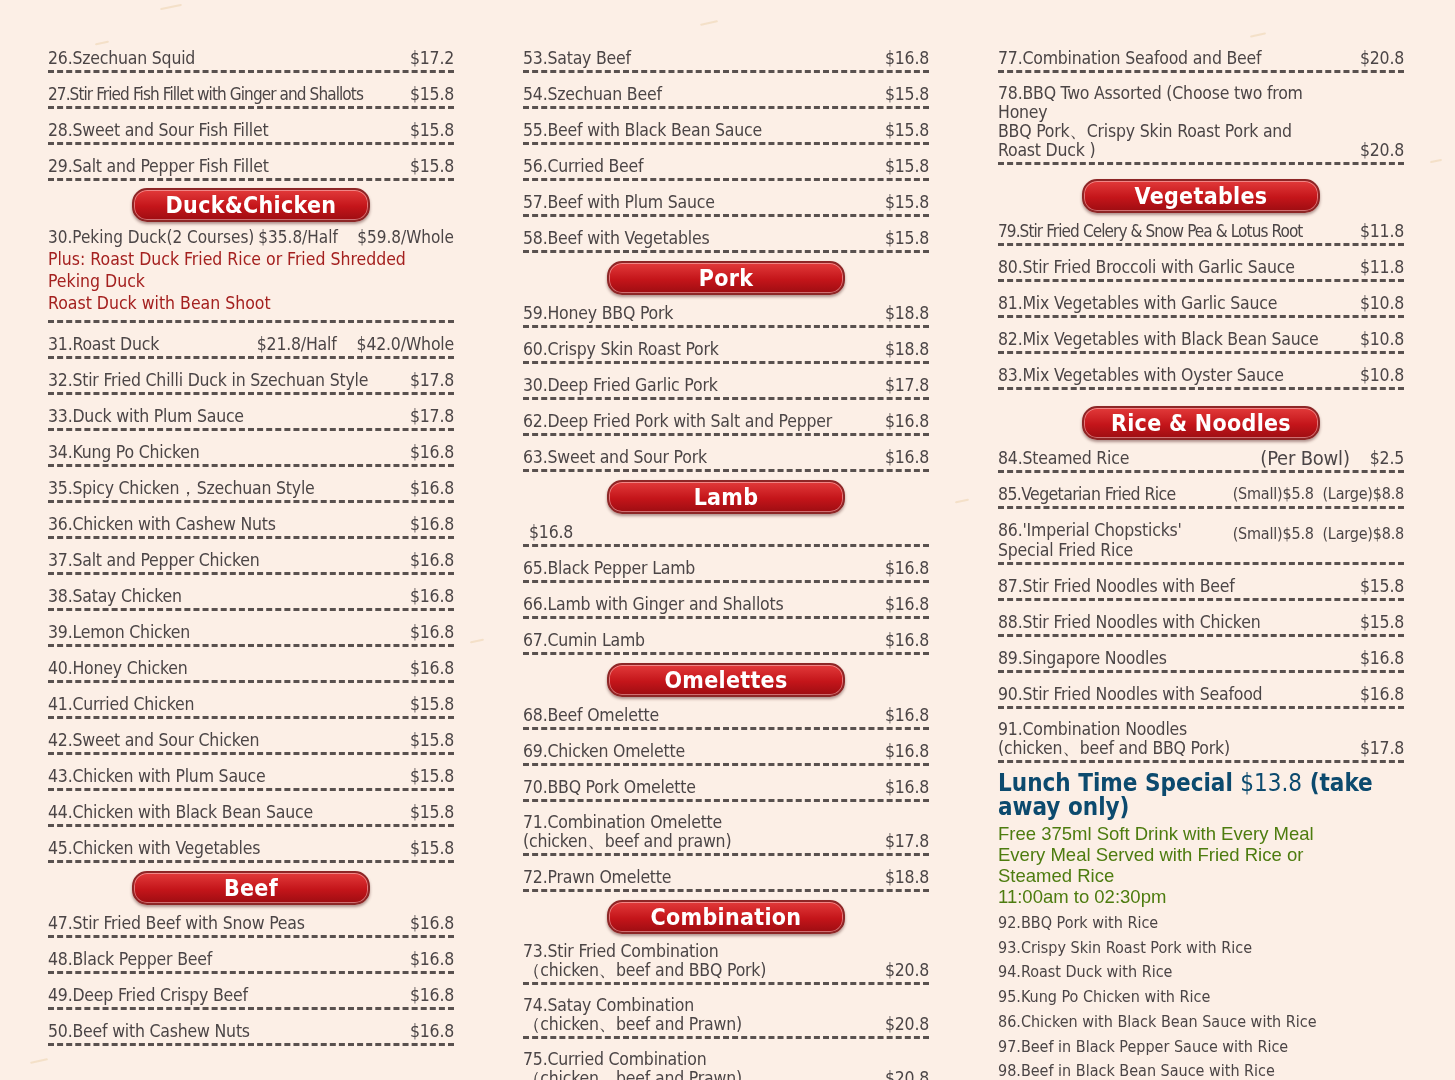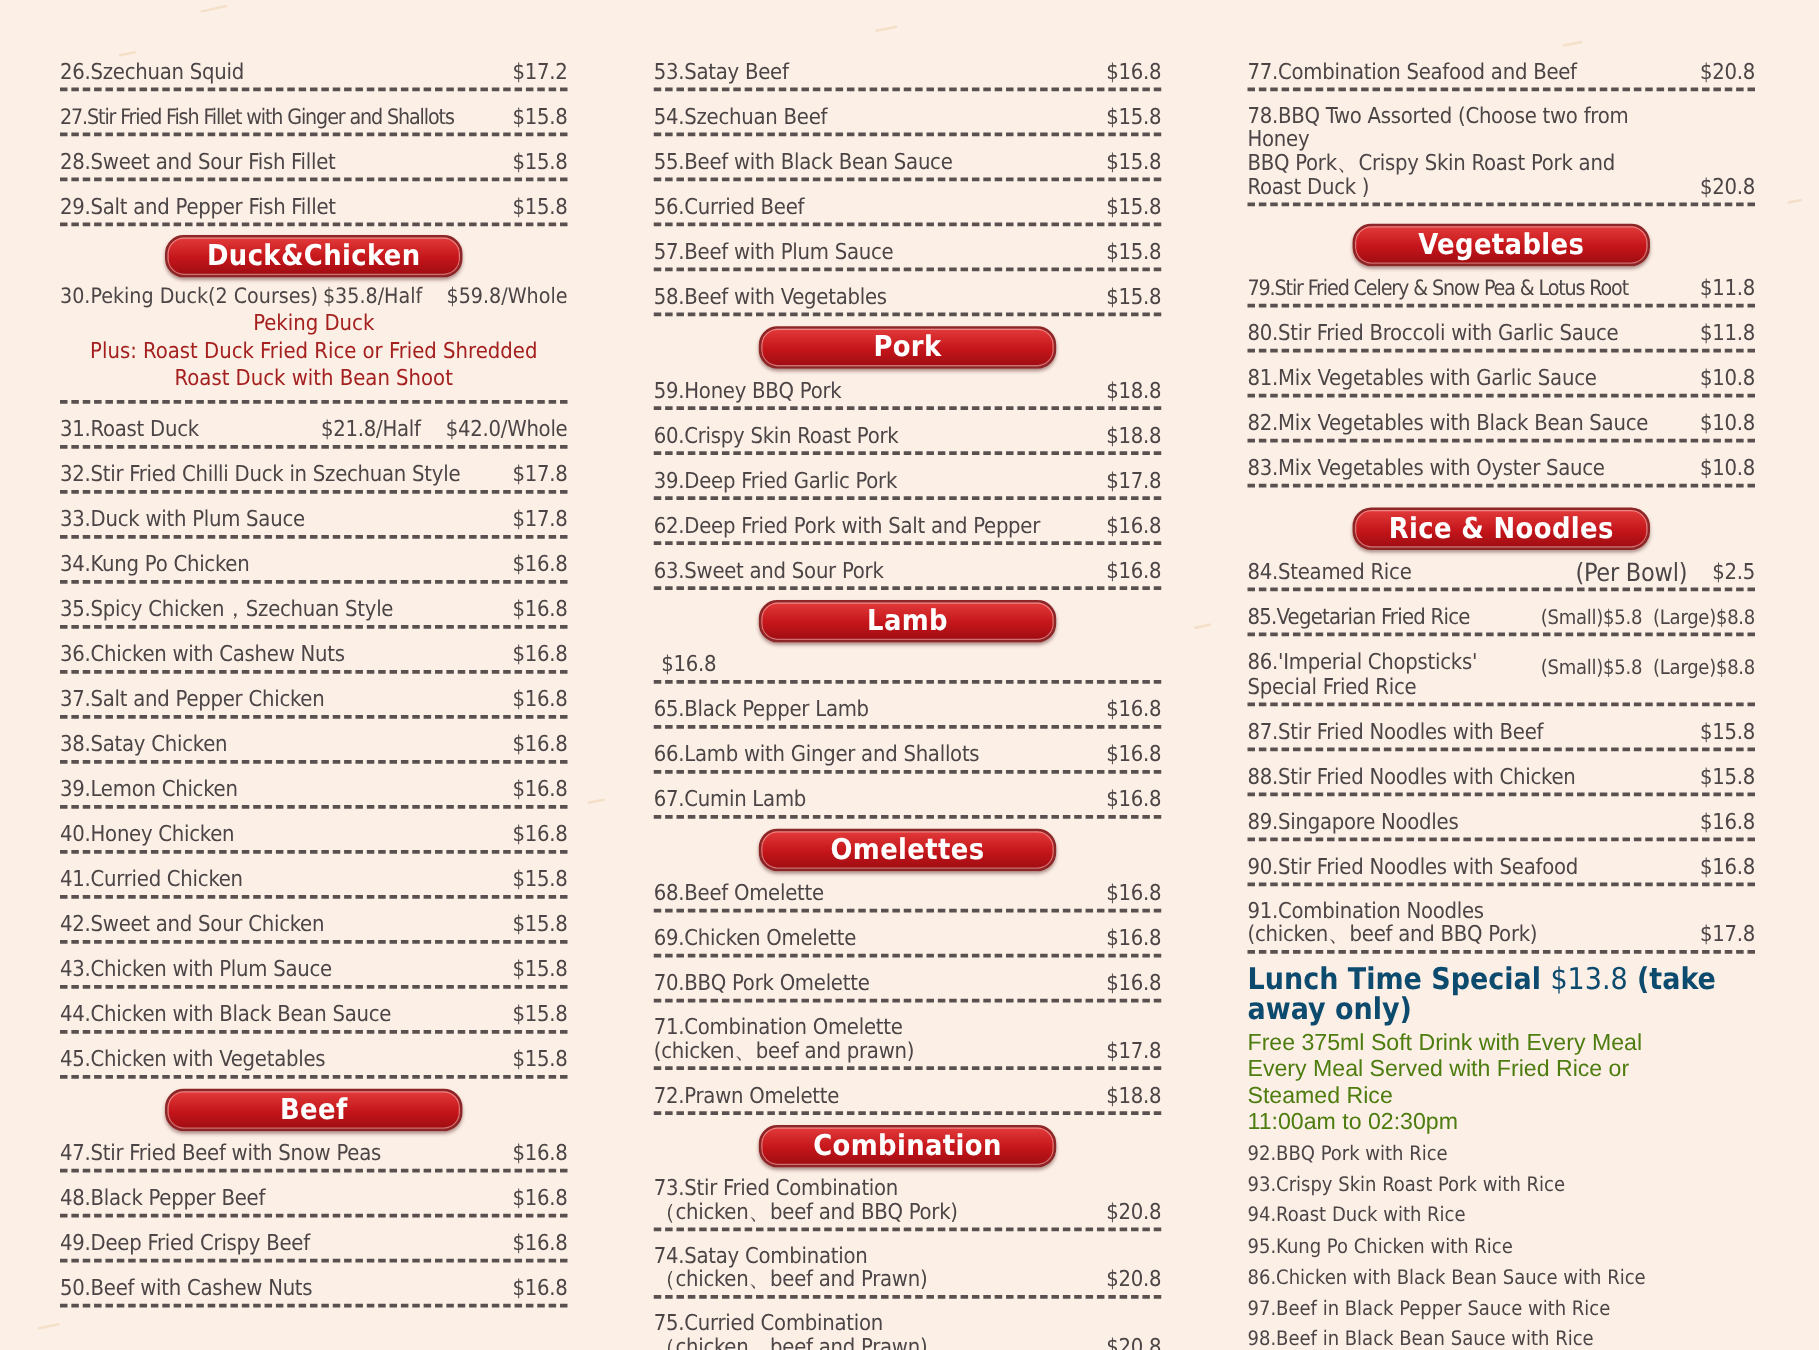--- a/index.html
+++ b/index.html
@@ -32,21 +32,21 @@
     width: 234px; height: 30px; border-radius: 15px;
     background: linear-gradient(#e23a3a 0%, #c4151a 55%, #9e0d12 100%);
     border: 2px solid #8d2626;
     box-shadow: 0 2px 3px rgba(80,30,30,.45), inset 0 0 0 1px rgba(255,210,210,.5);
     color: #fff; font-weight: bold; font-size: 23px; line-height: 30px; text-align: center;
     letter-spacing: 0.3px;
   }
   .note-red { color: #a4201f; font-size: 17.5px; line-height: 22px; }
   .peking-head { font-size: 17px; line-height: 22px; display:flex; }
   .peking-head .spacer{flex:1}
-  .peking-block { border-bottom: 3px dashed #59514f; padding-bottom: 6px; margin-bottom: 7px; text-align: center; }
+  .peking-block { border-bottom: 3px dashed #59514f; padding-bottom: 6px; margin-bottom: 7px; }
   .lunch-title { color: #0c4a6e; font-size: 24px; font-weight: bold; line-height: 24px; margin-top: 8px; }
   .lunch-title .price { font-weight: normal; }
   .lunch-notes { color: #4d7c0f; font-family: "Liberation Sans", sans-serif; font-size: 18.5px; line-height: 21px; margin-top: 4px; white-space: pre-line; }
   .lunch-list { margin-top: 4px; }
   .lunch-list div { font-size: 16px; line-height: 24.7px; }
 </style>
 </head>
 <body>
 
 <div class="fleck" style="left:160px;top:6px;width:22px"></div>
@@ -82,22 +82,22 @@
       <div class="banner">Duck&amp;Chicken</div>
     </div>
 
   <div class="peking-block">
     <div class="peking-head">
       <span>30.Peking Duck(2 Courses)</span>
       <span style="margin-left:4px">$35.8/Half</span>
       <span class="spacer"></span>
       <span>$59.8/Whole</span>
     </div>
+    <div class="note-red">Plus: Roast Duck Fried Rice or Fried Shredded</div>
     <div class="note-red">Peking Duck</div>
-    <div class="note-red">Plus: Roast Duck Fried Rice or Fried Shredded</div>
     <div class="note-red">Roast Duck with Bean Shoot</div>
   </div>
 
   <div class="item">
     <span class="name">31.Roast Duck</span>
     <span class="mid">$21.8/Half</span>
     <span class="price">$42.0/Whole</span>
   </div>
 
   <div>
@@ -217,21 +217,21 @@
   <div>
     <div class="item">
         <span class="name">59.Honey BBQ Pork</span>
         <span class="price">$18.8</span>
       </div>
     <div class="item">
         <span class="name">60.Crispy Skin Roast Pork</span>
         <span class="price">$18.8</span>
       </div>
     <div class="item">
-        <span class="name">39.Deep Fried Garlic Pork</span>
+        <span class="name">30.Deep Fried Garlic Pork</span>
         <span class="price">$17.8</span>
       </div>
     <div class="item">
         <span class="name">62.Deep Fried Pork with Salt and Pepper</span>
         <span class="price">$16.8</span>
       </div>
     <div class="item">
         <span class="name">63.Sweet and Sour Pork</span>
         <span class="price">$16.8</span>
       </div>

